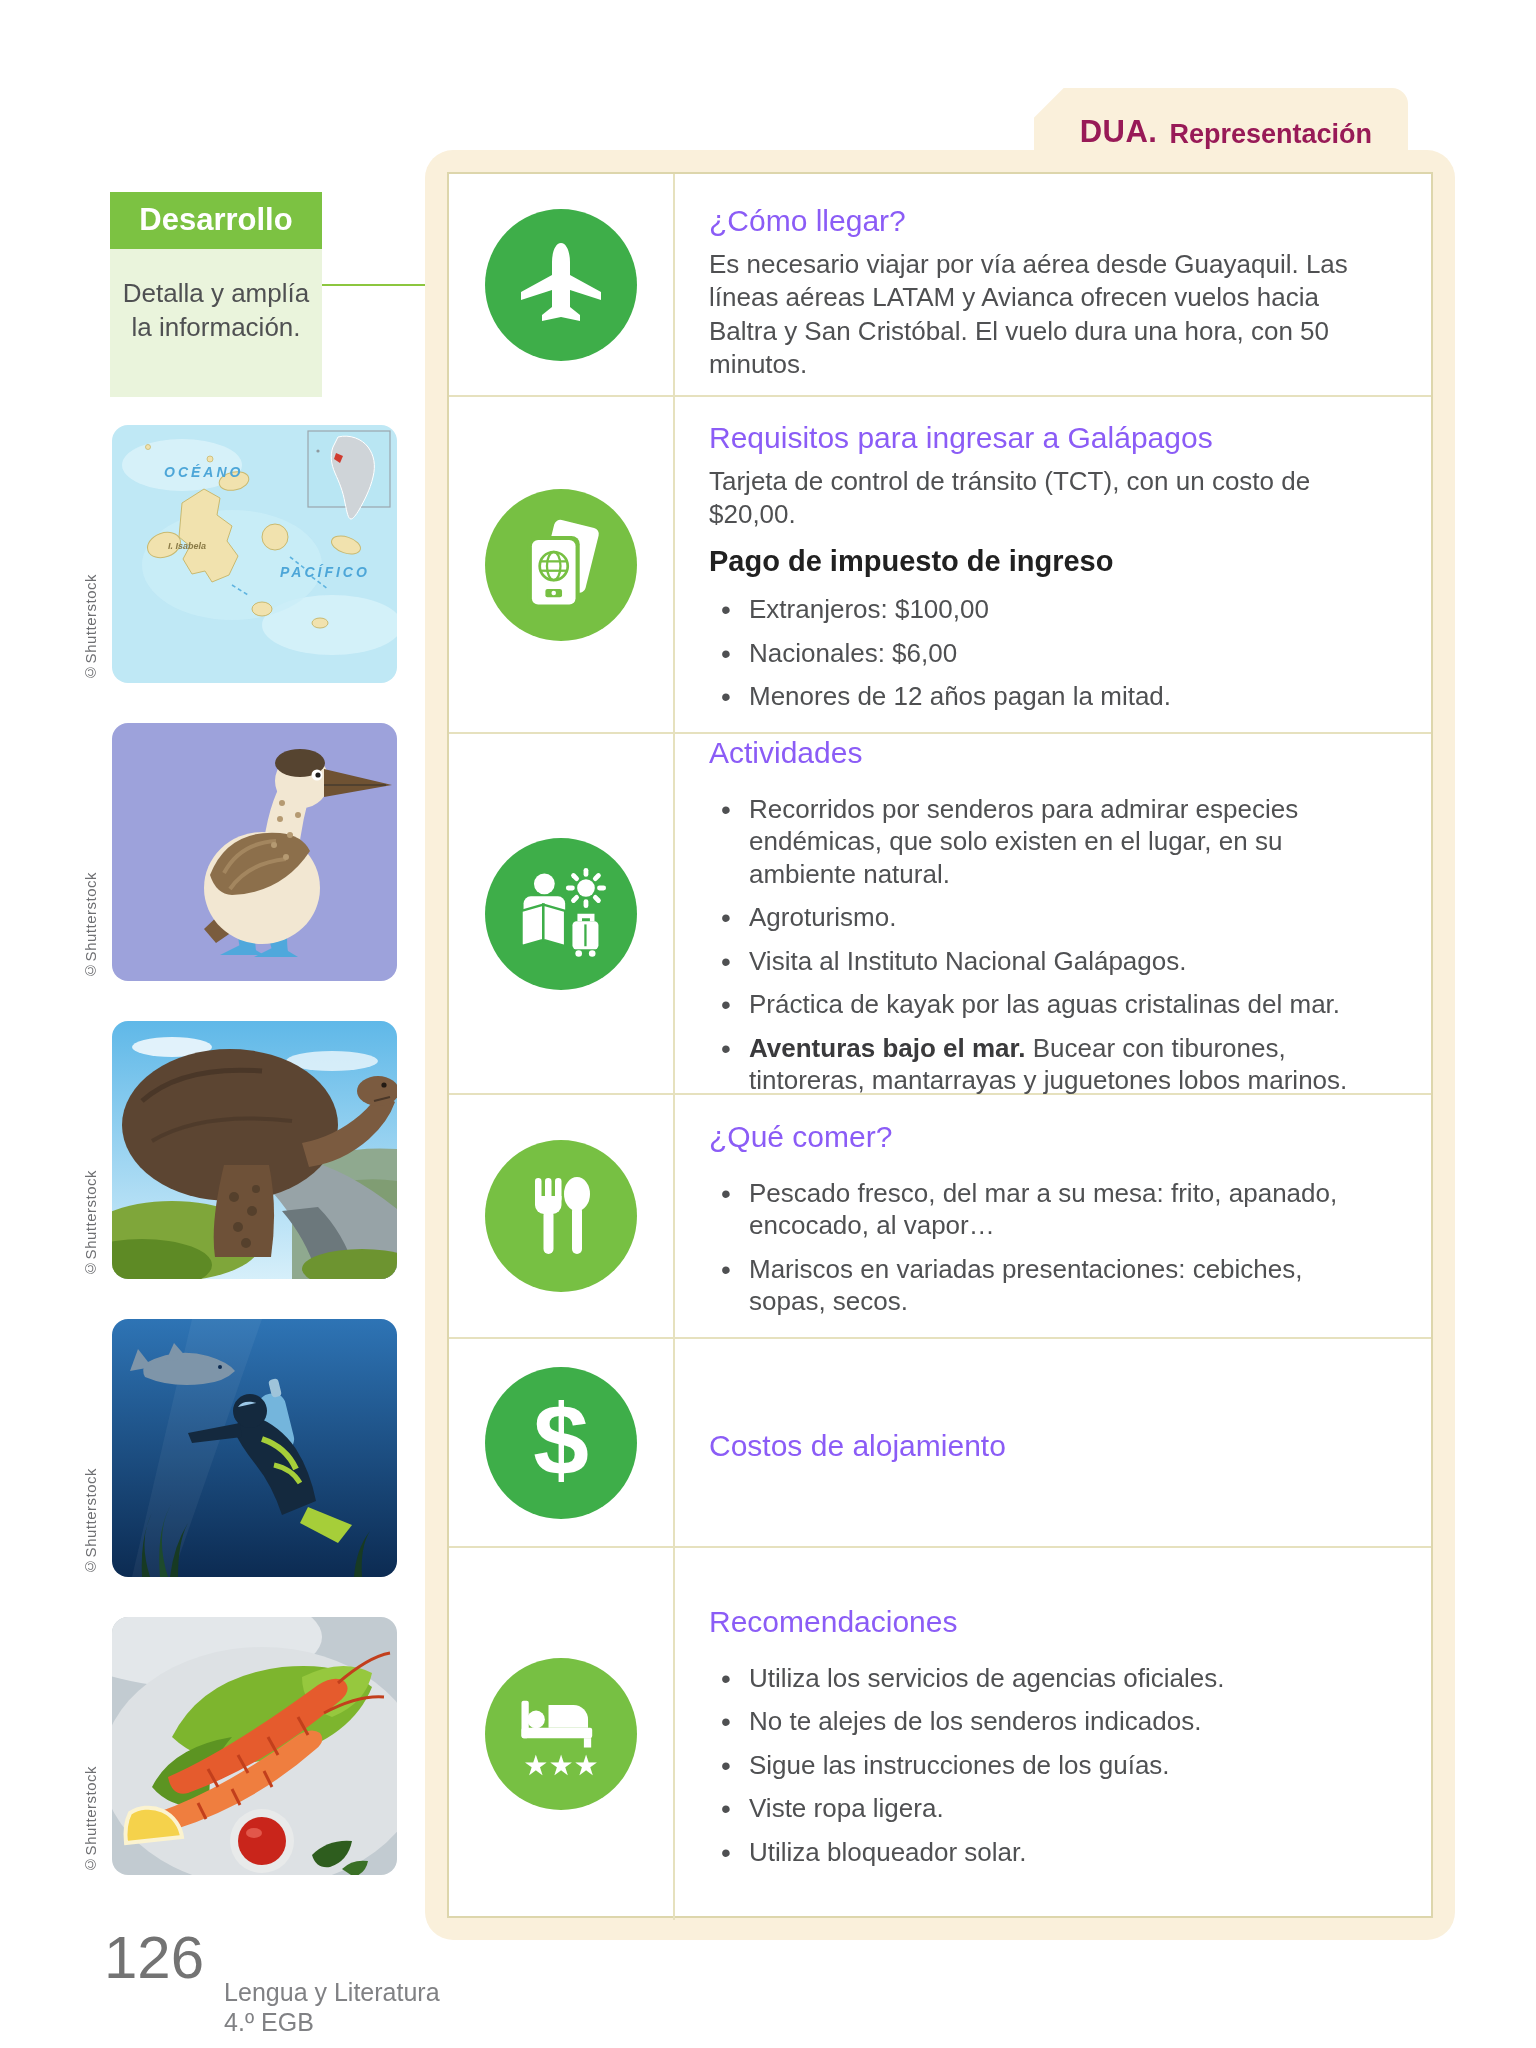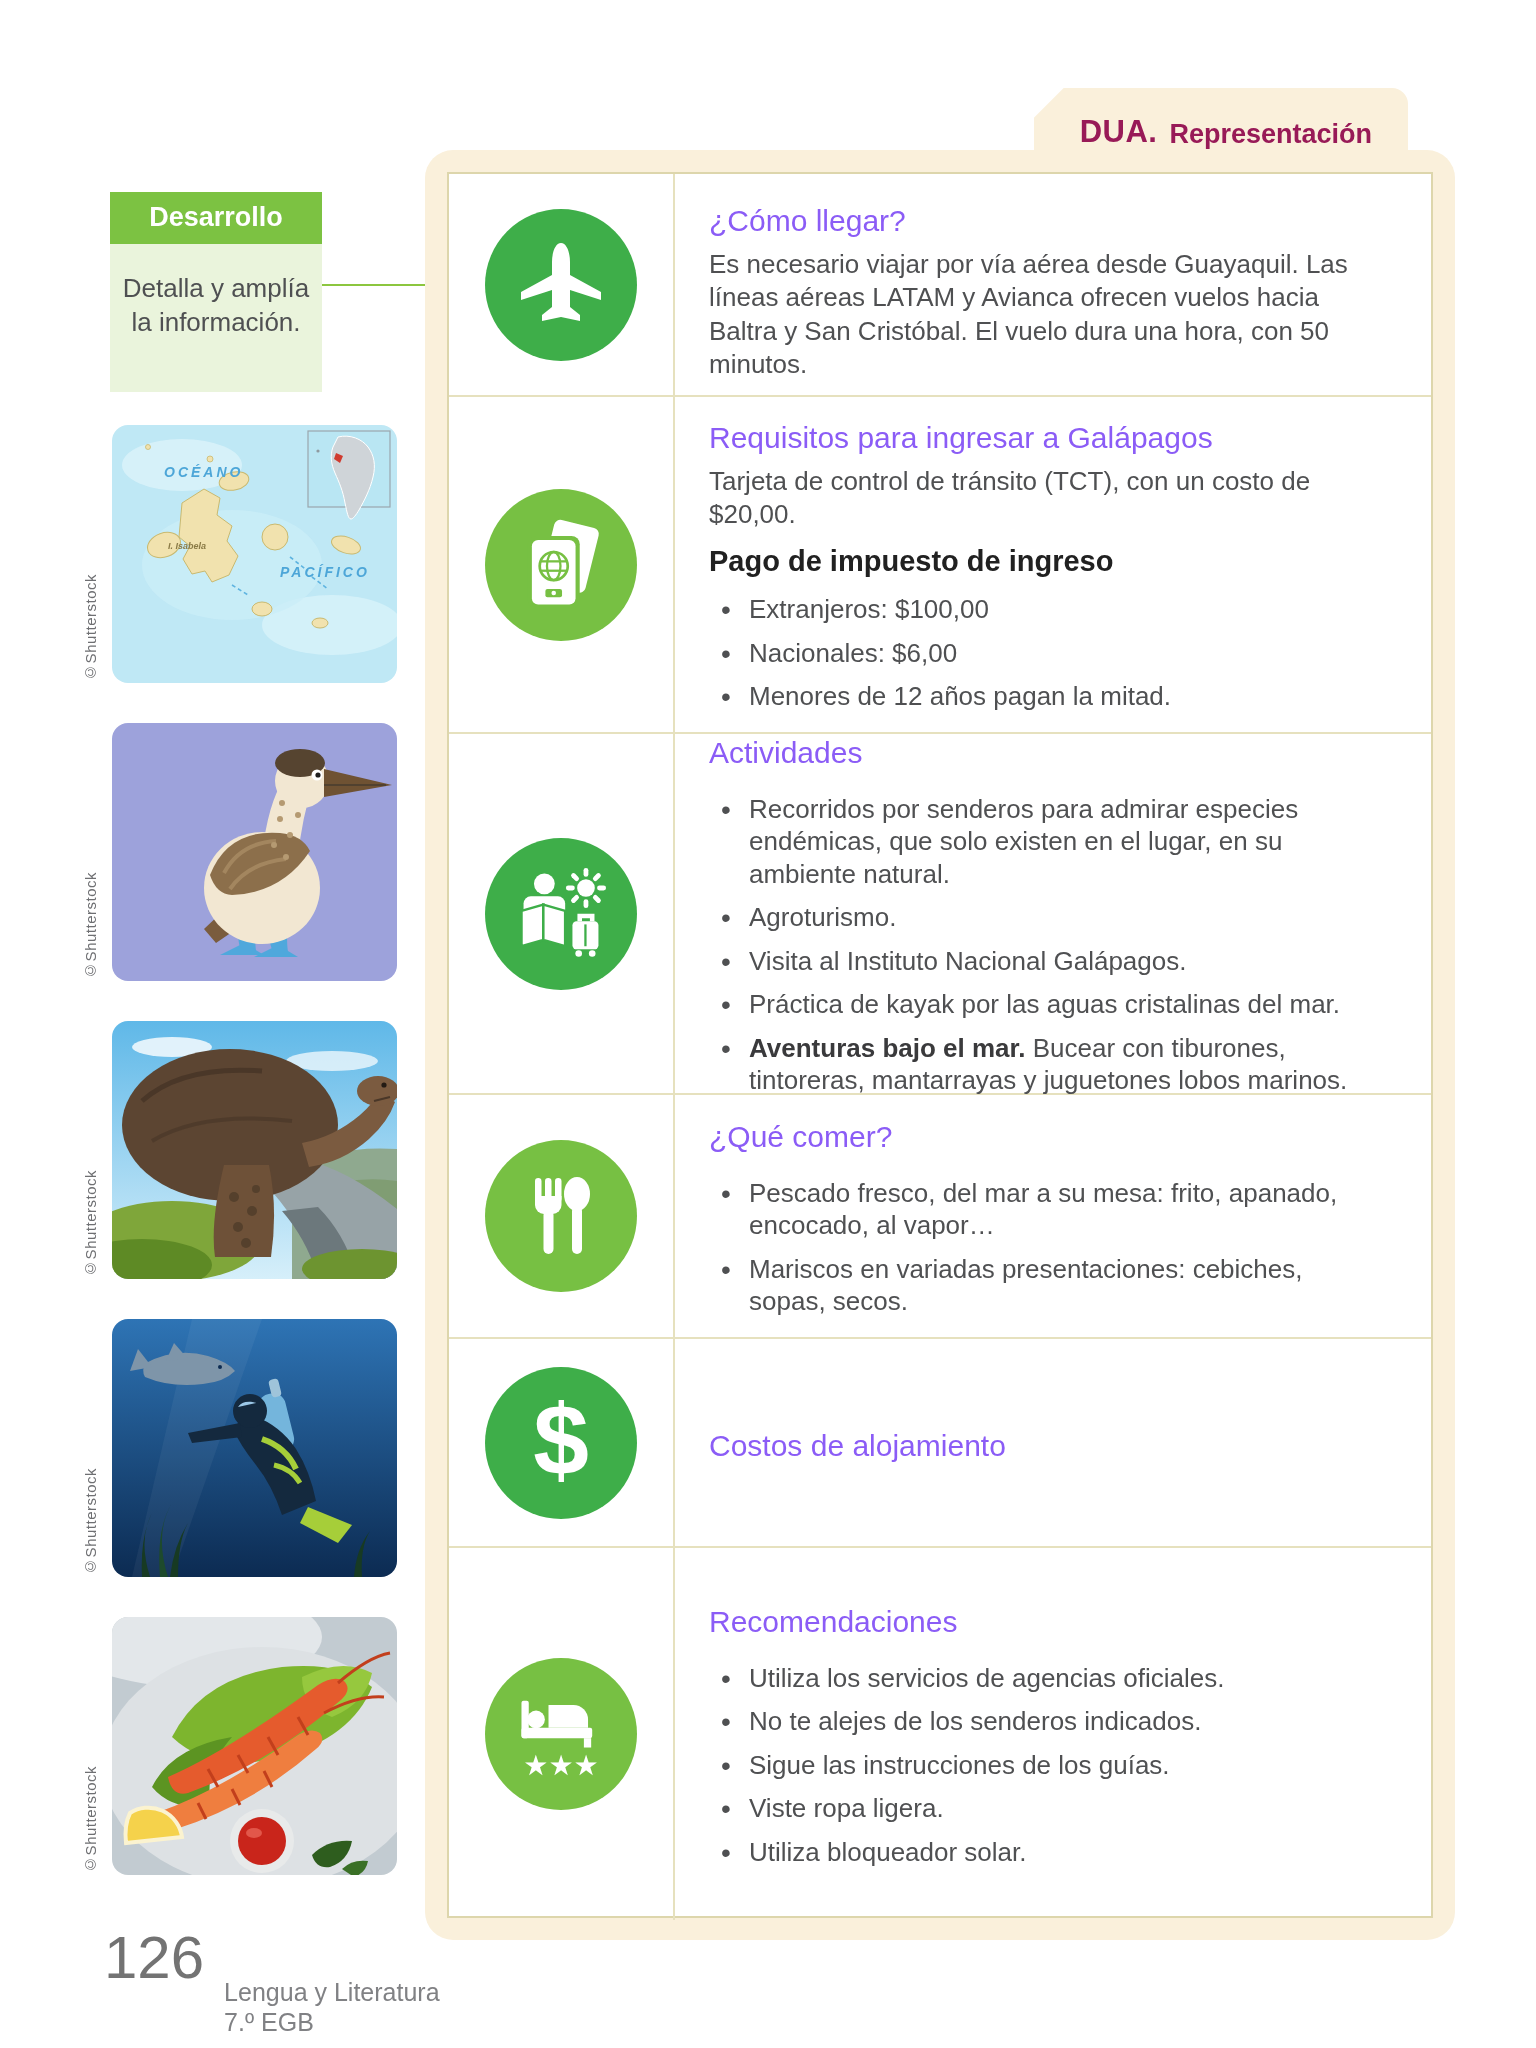--- a/index.html
+++ b/index.html
@@ -11,21 +11,21 @@
   .badge{
     position:absolute;top:88px;right:128px;height:62px;background:#FAF0DB;
     display:flex;align-items:flex-end;gap:12px;padding:0 36px 0 46px;
     clip-path:polygon(30px 0,100% 0,100% 100%,0 100%,0 30px);
     border-radius:0 16px 0 0;box-sizing:border-box;
   }
   .badge .dua{color:#981A57;font-weight:bold;font-size:31px;letter-spacing:.5px;}
   .badge .rep{color:#981A57;font-weight:bold;font-size:27px;}
   
   .devbox{position:absolute;left:110px;top:192px;width:212px;}
-  .devbox .hd{background:#7CC242;color:#fff;font-weight:bold;font-size:27px;
+  .devbox .hd{background:#7CC242;color:#fff;font-weight:bold;font-size:31px;
     text-align:center;padding:10px 0 11px;}
   .devbox .bd{background:#EAF4DC;color:#4F5052;font-size:26px;text-align:center;
     padding:28px 12px 52px;line-height:1.3;}
   .connector{position:absolute;left:322px;top:284px;width:121px;height:2px;background:#8CC63F;}
   .connector .dot{position:absolute;right:-5px;top:-4px;width:10px;height:10px;border-radius:50%;background:#3EAE49;}
   
   .thumbs{position:absolute;left:112px;top:425px;width:285px;}
   .fig{position:relative;width:285px;height:258px;margin-bottom:40px;}
   .fig .art{width:285px;height:258px;border-radius:16px;overflow:hidden;display:block;}
   .credit{
@@ -382,15 +382,15 @@
       </div>
     </div>
 
   </div>
 </div>
 
 <div class="pagefoot">
   <span class="pnum">126</span>
   <span class="pmeta">
     <span>Lengua y Literatura</span><br>
-    <span>7.º EGB</span>
+    <span>4.º EGB</span>
   </span>
 </div>
 
 </body></html>

